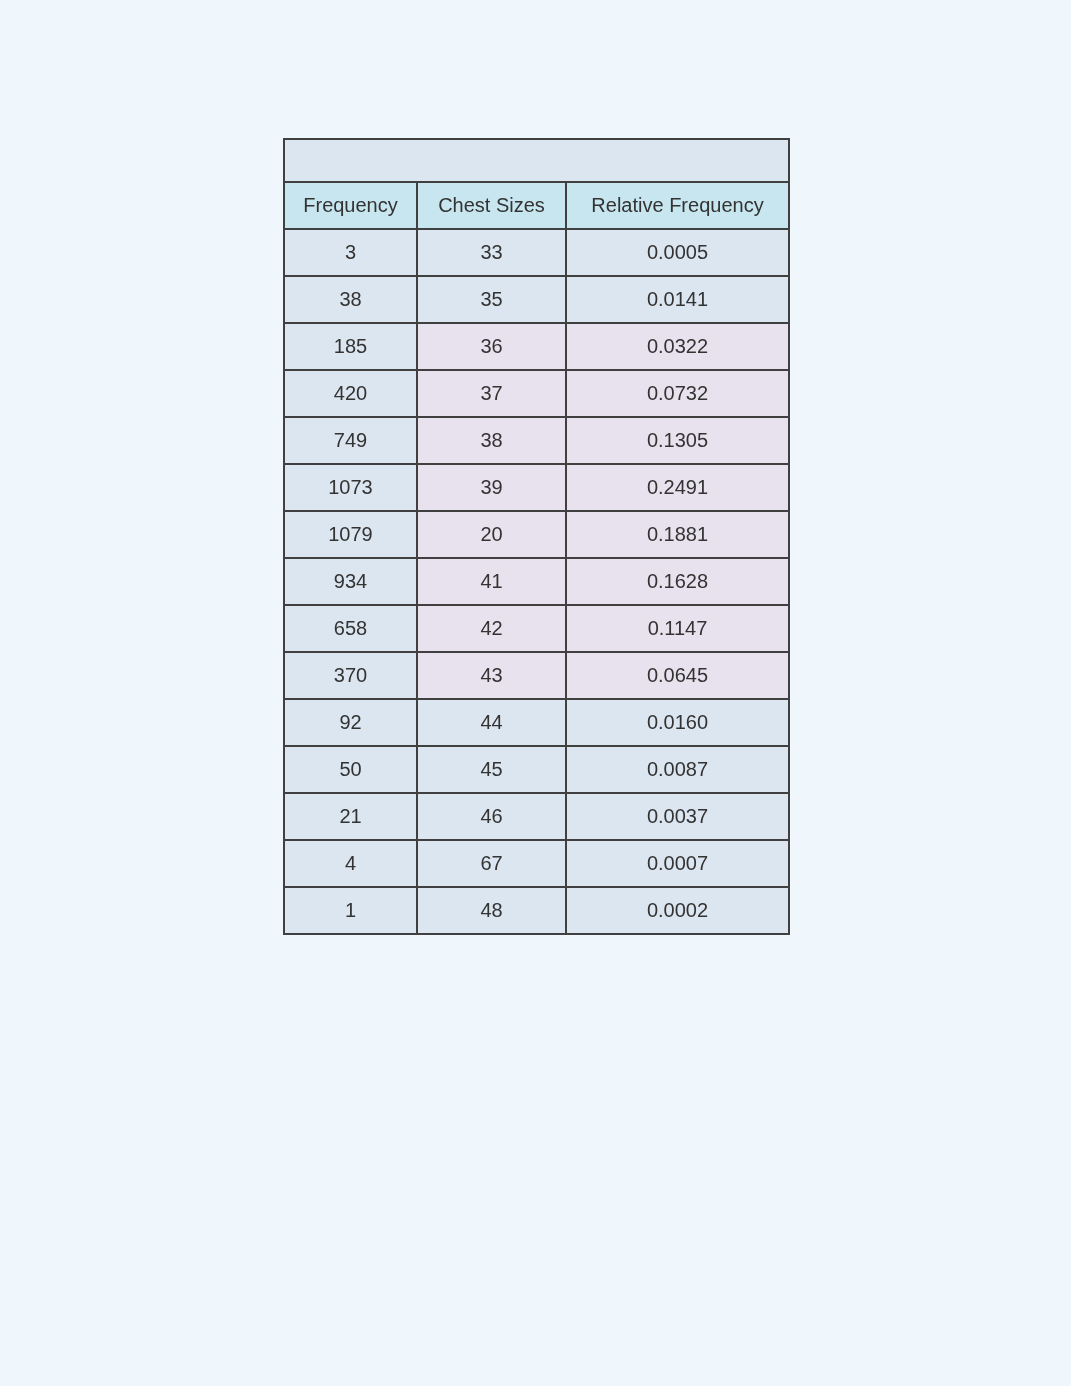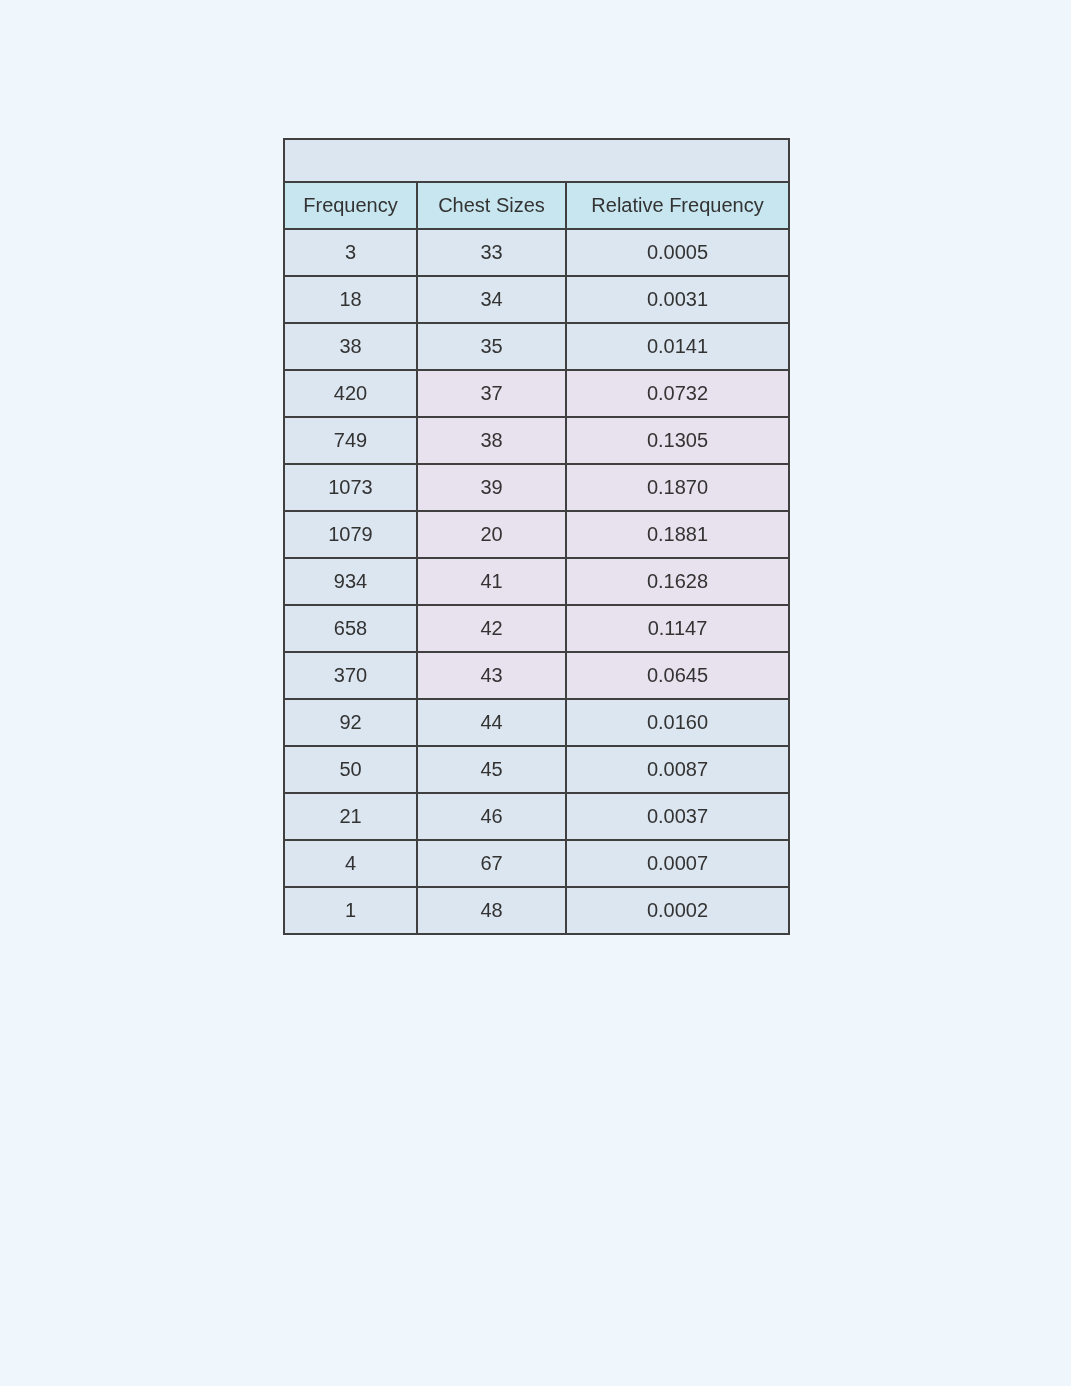--- a/index.html
+++ b/index.html
@@ -73,43 +73,43 @@
       <th>Relative Frequency</th>
     </tr>
   </thead>
   <tbody>
       <tr>
         <td>3</td>
         <td>33</td>
         <td>0.0005</td>
       </tr>
       <tr>
-        <td>18</td>
-        <td>34</td>
-        <td>0.0031</td>
-      </tr>
-      <tr>
         <td>38</td>
         <td>35</td>
         <td>0.0141</td>
+      </tr>
+      <tr>
+        <td>185</td>
+        <td class="pink">36</td>
+        <td class="pink">0.0322</td>
       </tr>
       <tr>
         <td>420</td>
         <td class="pink">37</td>
         <td class="pink">0.0732</td>
       </tr>
       <tr>
         <td>749</td>
         <td class="pink">38</td>
         <td class="pink">0.1305</td>
       </tr>
       <tr>
         <td>1073</td>
         <td class="pink">39</td>
-        <td class="pink">0.1870</td>
+        <td class="pink">0.2491</td>
       </tr>
       <tr>
         <td>1079</td>
         <td class="pink">20</td>
         <td class="pink">0.1881</td>
       </tr>
       <tr>
         <td>934</td>
         <td class="pink">41</td>
         <td class="pink">0.1628</td>

